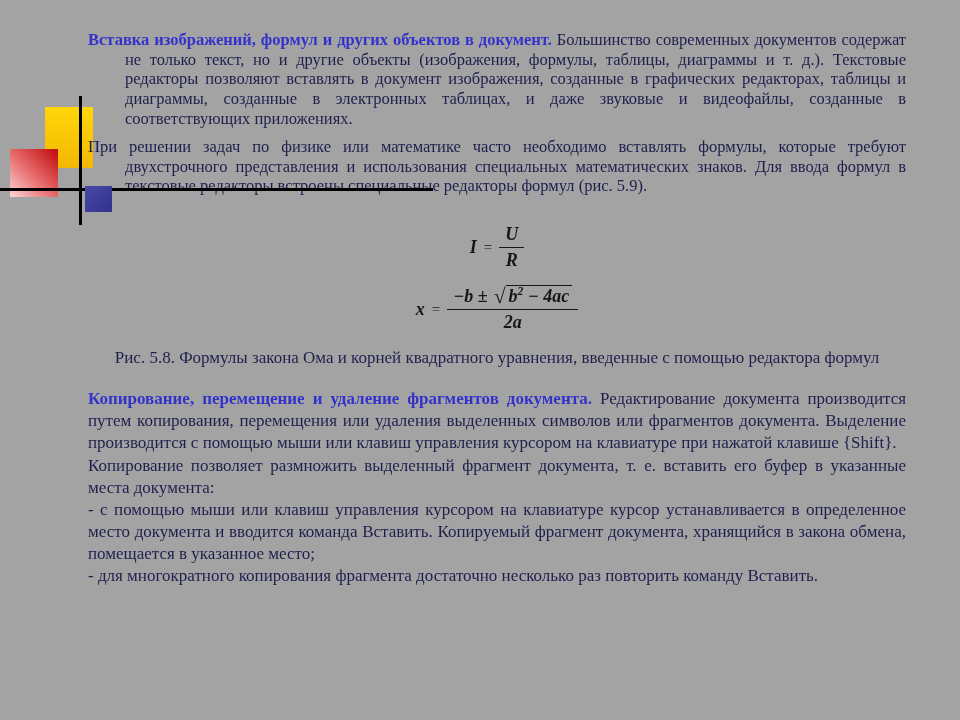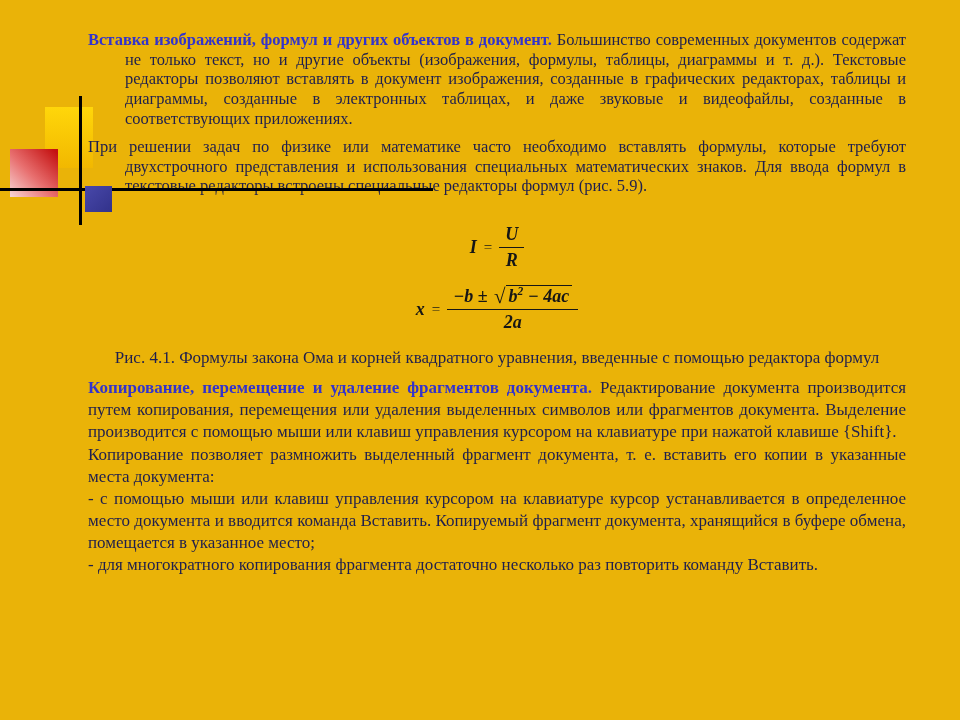--- a/index.html
+++ b/index.html
@@ -1,17 +1,17 @@
 <!DOCTYPE html>
 <html><head>
 <meta charset="utf-8">
 <style>
   html,body { margin:0; padding:0; background:#fff; }
   .slide {
-    position:relative; width:960px; height:720px; background:#eab308;
+    position:relative; width:960px; height:720px; background:#a3a3a3;
     overflow:hidden; font-family:"Liberation Serif", serif;
   }
 
   
   .sq-yellow { position:absolute; left:45px; top:107px; width:48px; height:61px;
     background:linear-gradient(180deg,#ffd60a 0%,#f2b800 100%); z-index:1; }
   .sq-red { position:absolute; left:10px; top:149px; width:48px; height:48px;
     background:linear-gradient(to bottom left,#c41111 5%,#e87070 55%,#f8d6d6 100%); z-index:1; }
   .v-line { position:absolute; left:79px; top:96px; width:3px; height:129px; background:#000; z-index:4; }
   .h-line { position:absolute; left:0; top:188px; width:433px; height:3px; background:#000; z-index:5; }
@@ -33,21 +33,21 @@
   .frac { display:inline-flex; flex-direction:column; align-items:center; vertical-align:middle; }
   .frac .num { padding:0 6px 2px; border-bottom:1.5px solid #161616; display:inline-flex; align-items:flex-end; white-space:pre; }
   .frac .den { padding-top:2px; }
   .sqrt { display:inline-flex; align-items:flex-start; margin-left:2px; }
   .radical { font-style:normal; font-size:21px; line-height:1.05; }
   .radicand { border-top:1.5px solid #161616; padding:0 3px; white-space:pre; }
   .radicand sup { font-size:11.5px; line-height:1; }
 
   .caption { margin:14px 0 0 0; text-align:center; font-size:17px; line-height:1.25; color:#1f1f4e; }
 
-  .bottom { margin-top:9px; font-size:17px; line-height:1.3; }
+  .bottom { margin-top:20px; font-size:17px; line-height:1.3; }
   .flush { text-align:justify; }
 </style>
 </head>
 <body>
 
 <div class="slide">
 
   <div class="sq-yellow"></div>
   <div class="sq-red"></div>
   <div class="v-line"></div>
@@ -75,23 +75,23 @@
         <span class="f-var">x</span>
         <span class="f-eq">=</span>
         <span class="frac">
           <span class="num"><span>−b ± </span><span class="sqrt"><span class="radical">√</span><span class="radicand"><span>b</span><sup>2</sup><span> − 4ac</span></span></span></span>
           <span class="den">2a</span>
         </span>
       </div>
 
     </div>
 
-    <p class="caption">Рис. 4.1. Формулы закона Ома и корней квадратного уравнения, введенные с помощью редактора формул</p>
+    <p class="caption">Рис. 5.8. Формулы закона Ома и корней квадратного уравнения, введенные с помощью редактора формул</p>
 
     <div class="bottom">
       <p class="para flush"><b class="lead">Копирование, перемещение и удаление фрагментов документа.</b> <span>Редактирование документа производится путем копирования, перемещения или удаления выделенных символов или фрагментов документа. Выделение производится с помощью мыши или клавиш управления курсором на клавиатуре при нажатой клавише {Shift}.</span></p>
-      <p class="para flush">Копирование позволяет размножить выделенный фрагмент документа, т. е. вставить его копии в указанные места документа:</p>
-      <p class="para flush">- с помощью мыши или клавиш управления курсором на клавиатуре курсор устанавливается в определенное место документа и вводится команда Вставить. Копируемый фрагмент документа, хранящийся в буфере обмена, помещается в указанное место;</p>
+      <p class="para flush">Копирование позволяет размножить выделенный фрагмент документа, т. е. вставить его буфер в указанные места документа:</p>
+      <p class="para flush">- с помощью мыши или клавиш управления курсором на клавиатуре курсор устанавливается в определенное место документа и вводится команда Вставить. Копируемый фрагмент документа, хранящийся в закона обмена, помещается в указанное место;</p>
       <p class="para flush">- для многократного копирования фрагмента достаточно несколько раз повторить команду Вставить.</p>
     </div>
 
   </div>
 </div>
 
 </body></html>

